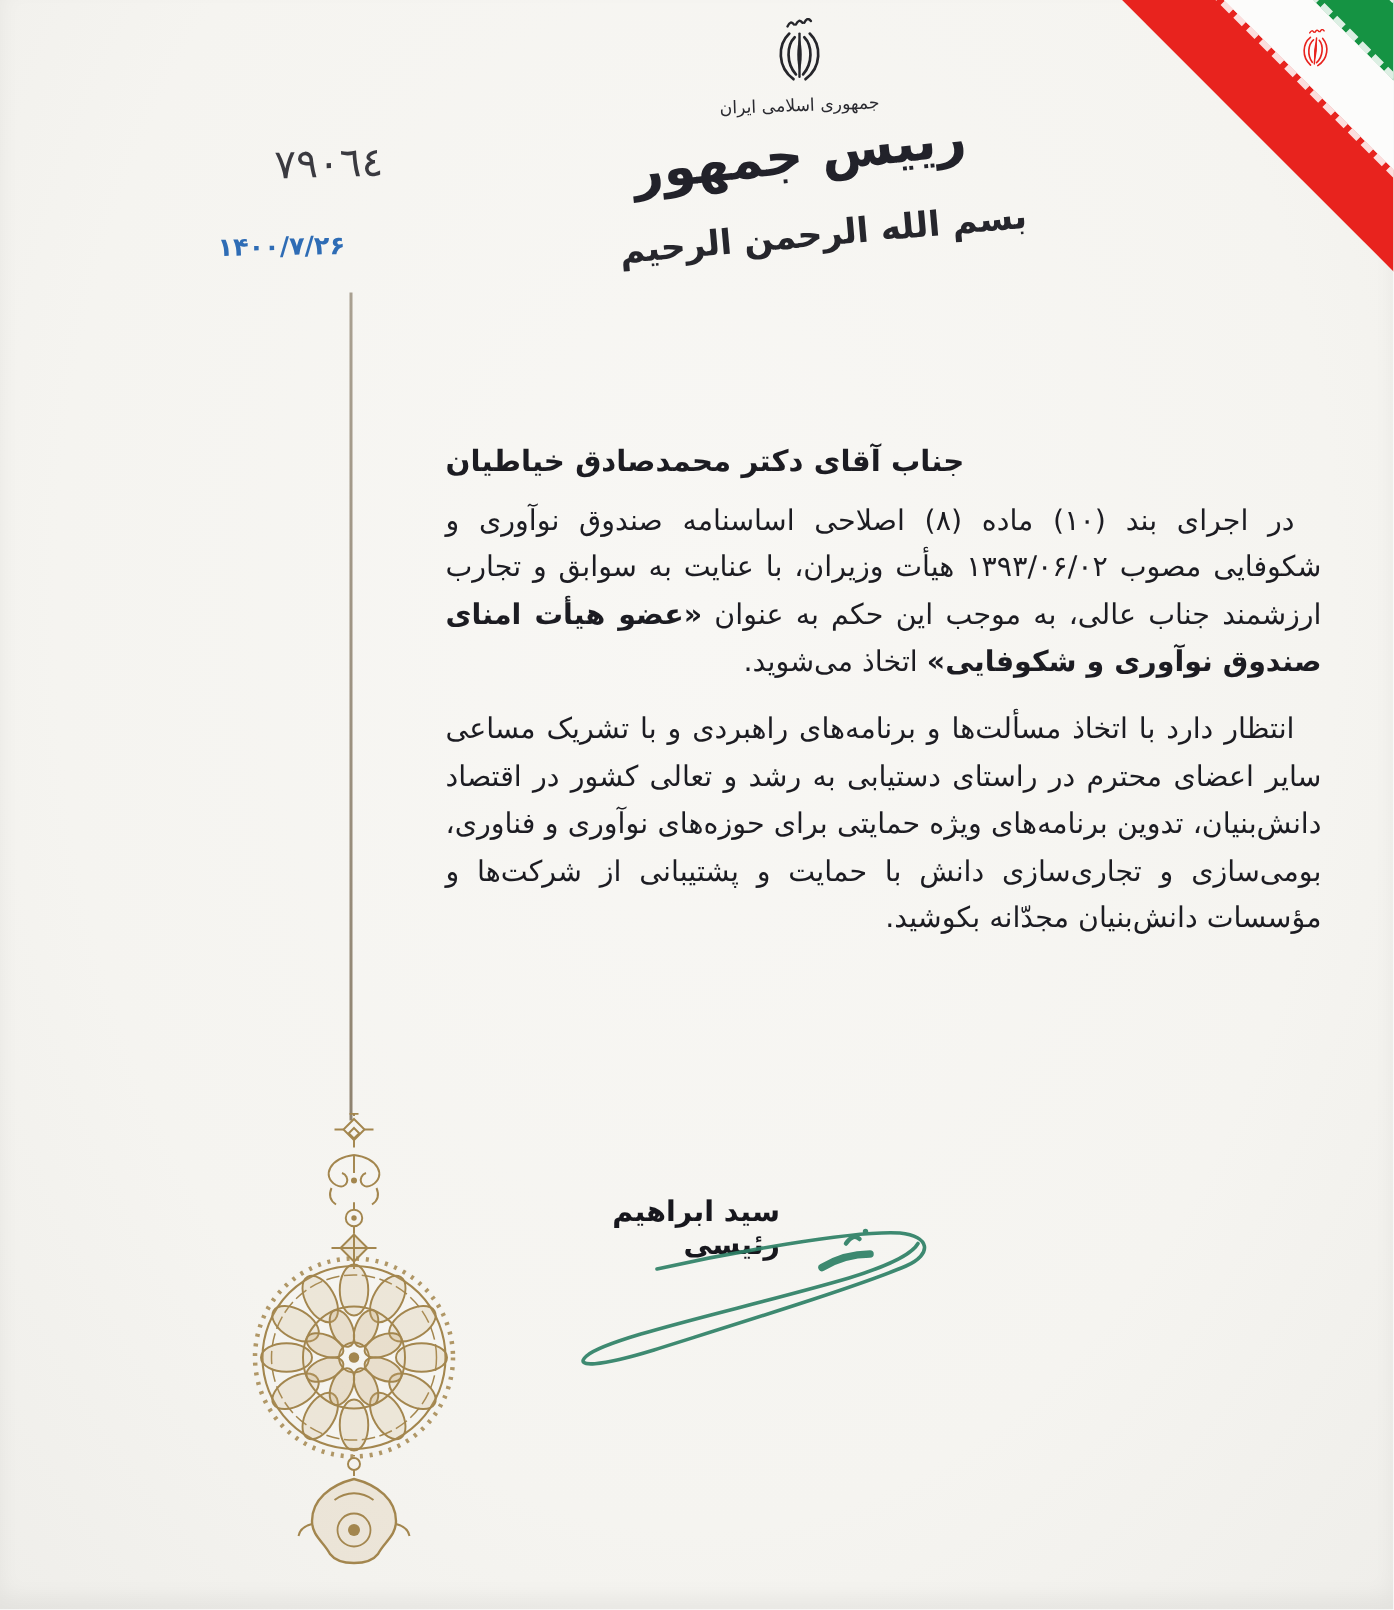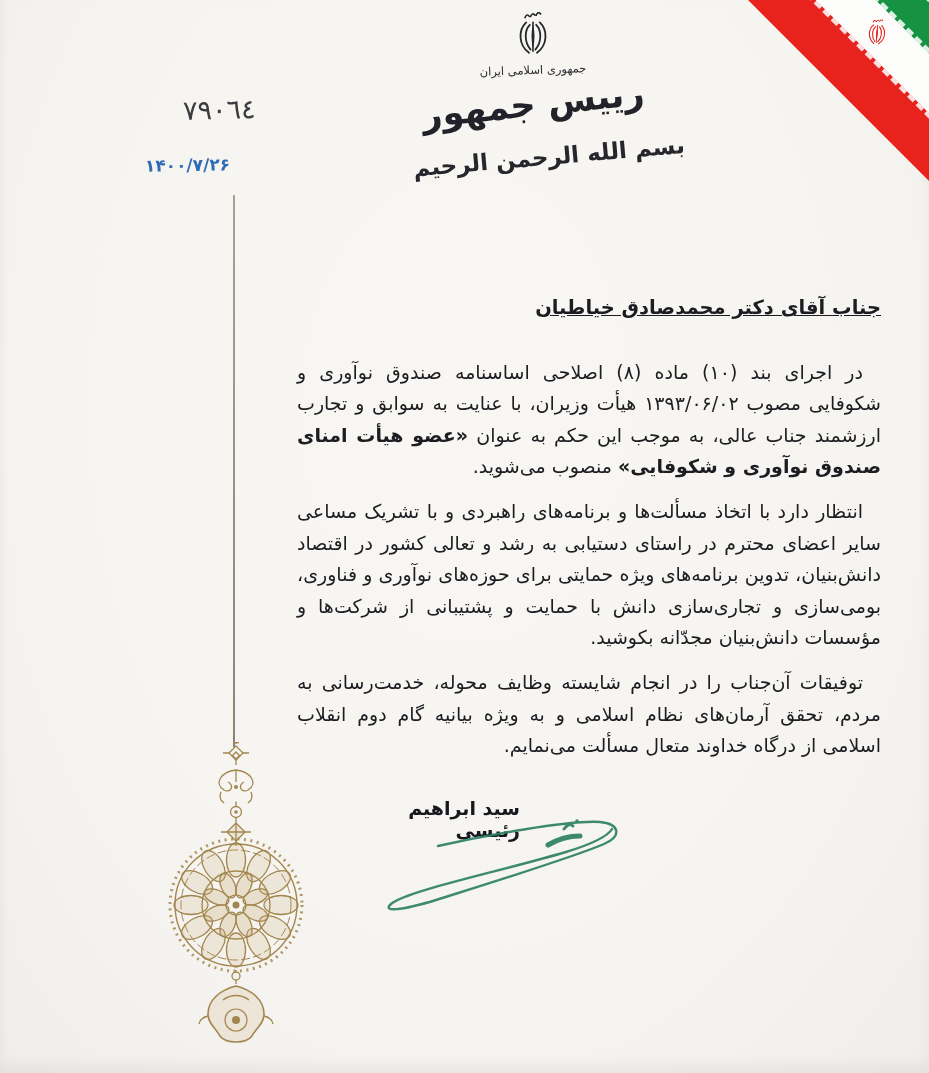--- a/index.html
+++ b/index.html
@@ -33,21 +33,21 @@
     letter-spacing:3px; color:#2e6cb5; transform:rotate(-1deg); }
 
   
   .ornament-line { position:absolute; left:233px; top:195px; width:1.5px; height:552px;
     background:linear-gradient(#a9a091,#8f8370); }
   .ornament-svg { position:absolute; left:150px; top:742px; width:172px; height:312px; }
 
   
   .letter-body { position:absolute; right:48px; top:292px; width:584px; direction:rtl;
     text-align:justify; font-size:19px; line-height:31.5px; color:#1c1c22; }
-  .addressee { font-weight:bold; font-size:19.5px; margin:0 0 33px; text-align:right;text-decoration:underline; }
+  .addressee { font-weight:bold; font-size:19.5px; margin:0 0 8px; text-align:left; }
   .letter-body p { margin:0 0 13.5px; text-indent:18px; }
   .letter-body strong { font-weight:bold; }
 
   
   .signatory { position:absolute; left:352px; top:797px; width:168px; font-size:19px;
     font-weight:bold; direction:rtl; color:#17171d; }
   .signature-svg { position:absolute; left:378px; top:812px; width:252px; height:108px; }
 
   .defs-hidden { position:absolute; width:0; height:0; overflow:hidden; }
 </style>
@@ -163,23 +163,22 @@
         <circle cy="8" r="11" fill="none" stroke-width="1.2"></circle>
         <circle cy="8" r="4" fill="#a3864e" stroke="none"></circle>
         <path d="M-13,-12 C-5,-18 5,-18 13,-12" fill="none"></path>
         <path d="M-28,4 q-8,2 -9,8 M28,4 q8,2 9,8" fill="none"></path>
       </g>
     </g>
   </svg>
 
   <div class="letter-body">
     <div class="addressee">جناب آقای دکتر محمدصادق خیاطیان</div>
-    <p><span>در اجرای بند (۱۰) ماده (۸) اصلاحی اساسنامه صندوق نوآوری و شکوفایی مصوب ۱۳۹۳/۰۶/۰۲ هیأت وزیران، با عنایت به سوابق و تجارب ارزشمند جناب عالی، به موجب این حکم به عنوان </span><strong>«عضو هیأت امنای صندوق نوآوری و شکوفایی»</strong><span> منصوب می‌شوید.</span></p>
+    <p><span>در اجرای بند (۱۰) ماده (۸) اصلاحی اساسنامه صندوق نوآوری و شکوفایی مصوب ۱۳۹۳/۰۶/۰۲ هیأت وزیران، با عنایت به سوابق و تجارب ارزشمند جناب عالی، به موجب این حکم به عنوان </span><strong>«عضو هیأت امنای صندوق نوآوری و شکوفایی»</strong><span> اتخاذ می‌شوید.</span></p>
     <p>انتظار دارد با اتخاذ مسألت‌ها و برنامه‌های راهبردی و با تشریک مساعی سایر اعضای محترم در راستای دستیابی به رشد و تعالی کشور در اقتصاد دانش‌بنیان، تدوین برنامه‌های ویژه حمایتی برای حوزه‌های نوآوری و فناوری، بومی‌سازی و تجاری‌سازی دانش با حمایت و پشتیبانی از شرکت‌ها و مؤسسات دانش‌بنیان مجدّانه بکوشید.</p>
-    <p>توفیقات آن‌جناب را در انجام شایسته وظایف محوله، خدمت‌رسانی به مردم، تحقق آرمان‌های نظام اسلامی و به ویژه بیانیه گام دوم انقلاب اسلامی از درگاه خداوند متعال مسألت می‌نمایم.</p>
   </div>
 
   <div class="signatory">سید ابراهیم رئیسی</div>
   <svg class="signature-svg" viewBox="0 0 252 108">
     <g stroke="#2e8066" fill="none" stroke-width="2.4" stroke-linecap="round" opacity="0.92">
       <path d="M60,34 C105,24 190,8 222,10 C242,12 244,24 226,32 C196,45 115,70 58,88 C22,99 4,100 13,92 C28,79 120,60 188,40 C214,32 230,24 234,17"></path>
       <path d="M170,33 q15,-9 32,-9" stroke-width="5"></path>
       <path d="M186,17 q5,-7 9,-3" stroke-width="3"></path>
       <circle cx="199" cy="9" r="1.8" fill="#2e8066" stroke="none"></circle>
     </g>

